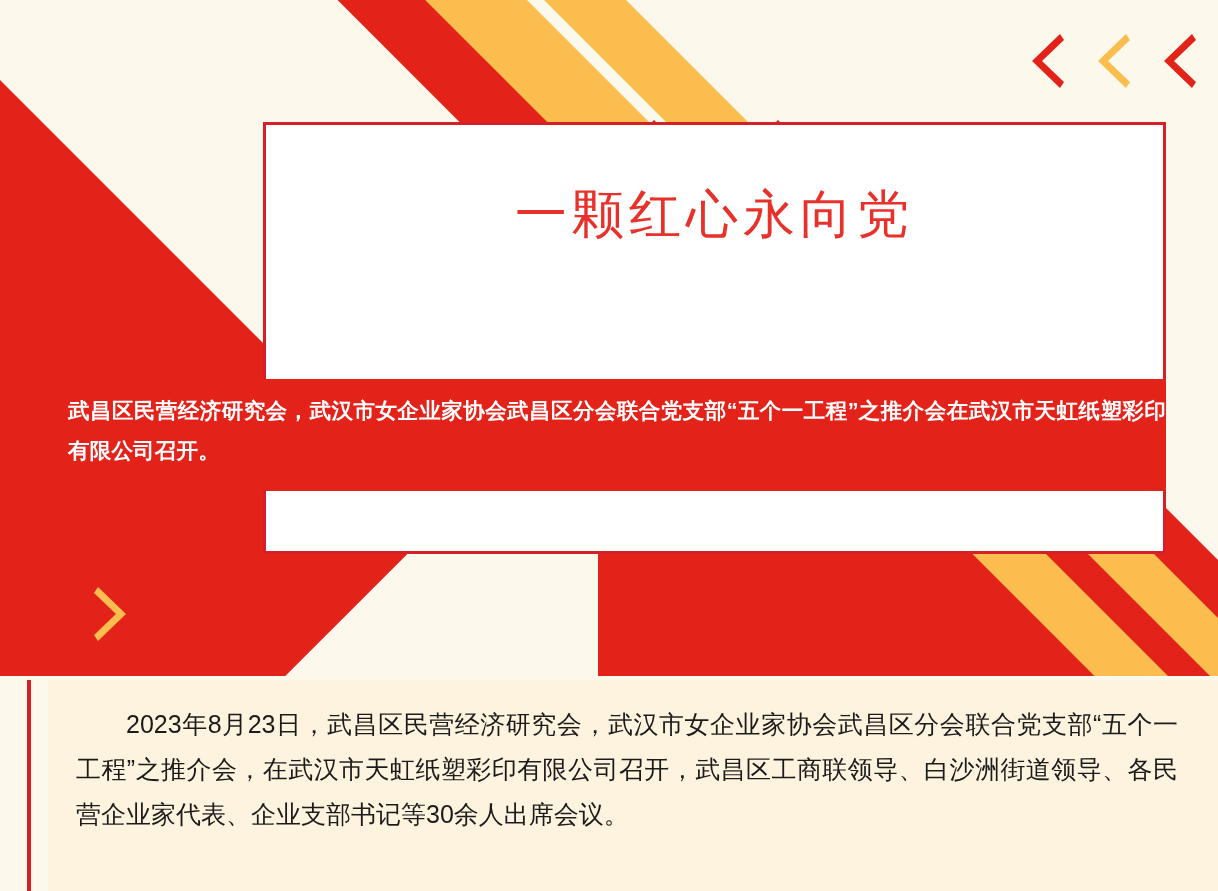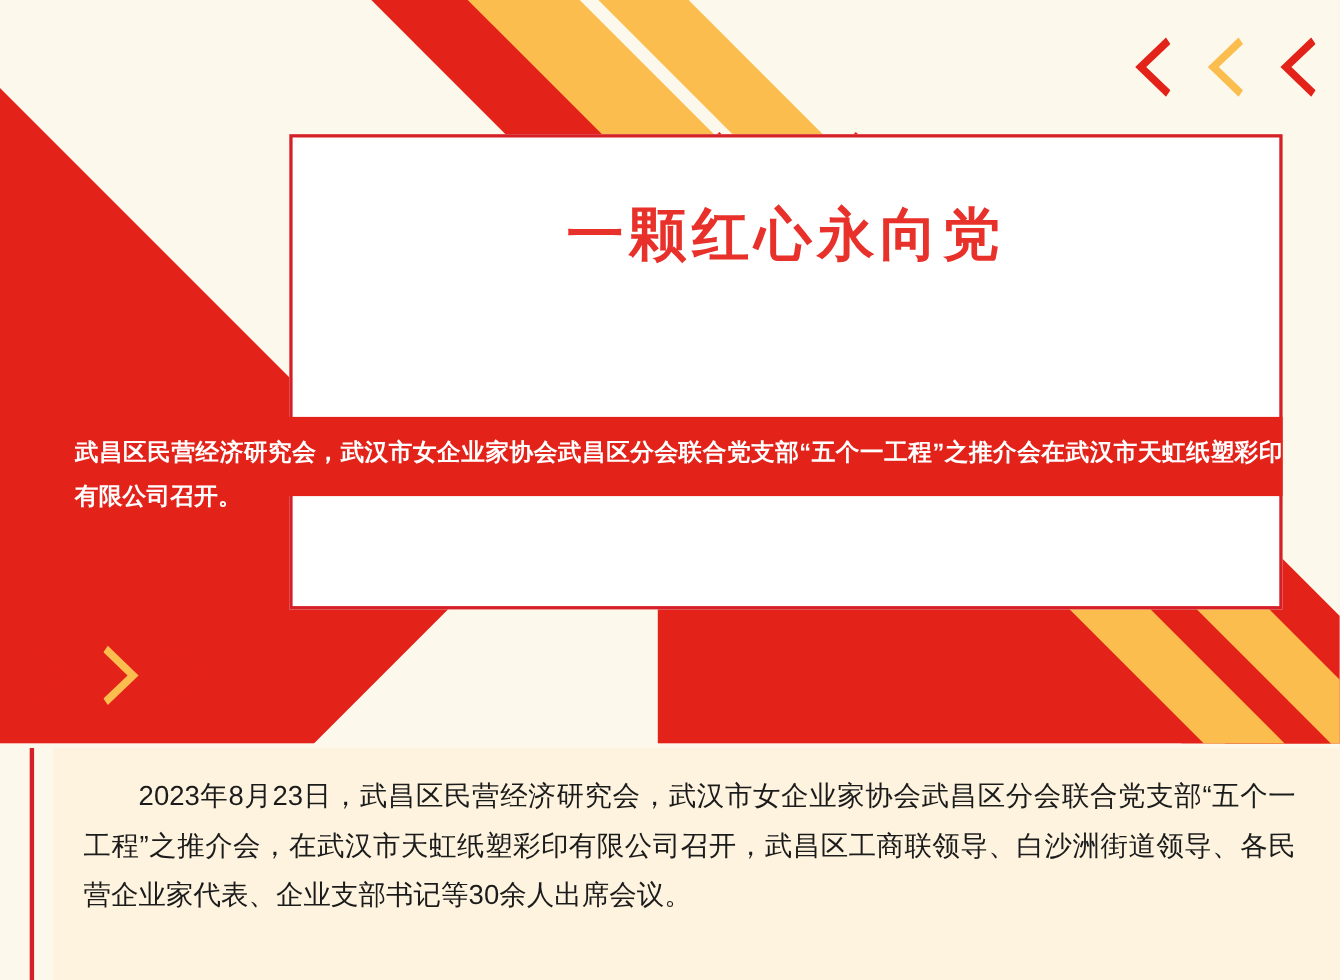--- a/index.html
+++ b/index.html
@@ -153,33 +153,33 @@
     position: absolute;
     left: 263px;
     top: 175px;
     width: 903px;
     text-align: center;
     pointer-events: none;
   }
   .title-line {
     color: #E8312A;
     font-size: 52px;
-    font-weight: bold;
+    font-weight: normal;
     letter-spacing: 5px;
     line-height: 78px;
     white-space: nowrap;
   }
 
   
   #subtitle-banner {
     position: absolute;
     left: 50px;
     top: 379px;
     width: 1116px;
-    height: 72px;
+    height: 112px;
     background: #E32219;
     box-sizing: border-box;
     padding: 12px 0 0 18px;
   }
   #subtitle-text {
     color: #FFFFFF;
     font-size: 21.5px;
     font-weight: bold;
     line-height: 40px;
     letter-spacing: 0.2px;

